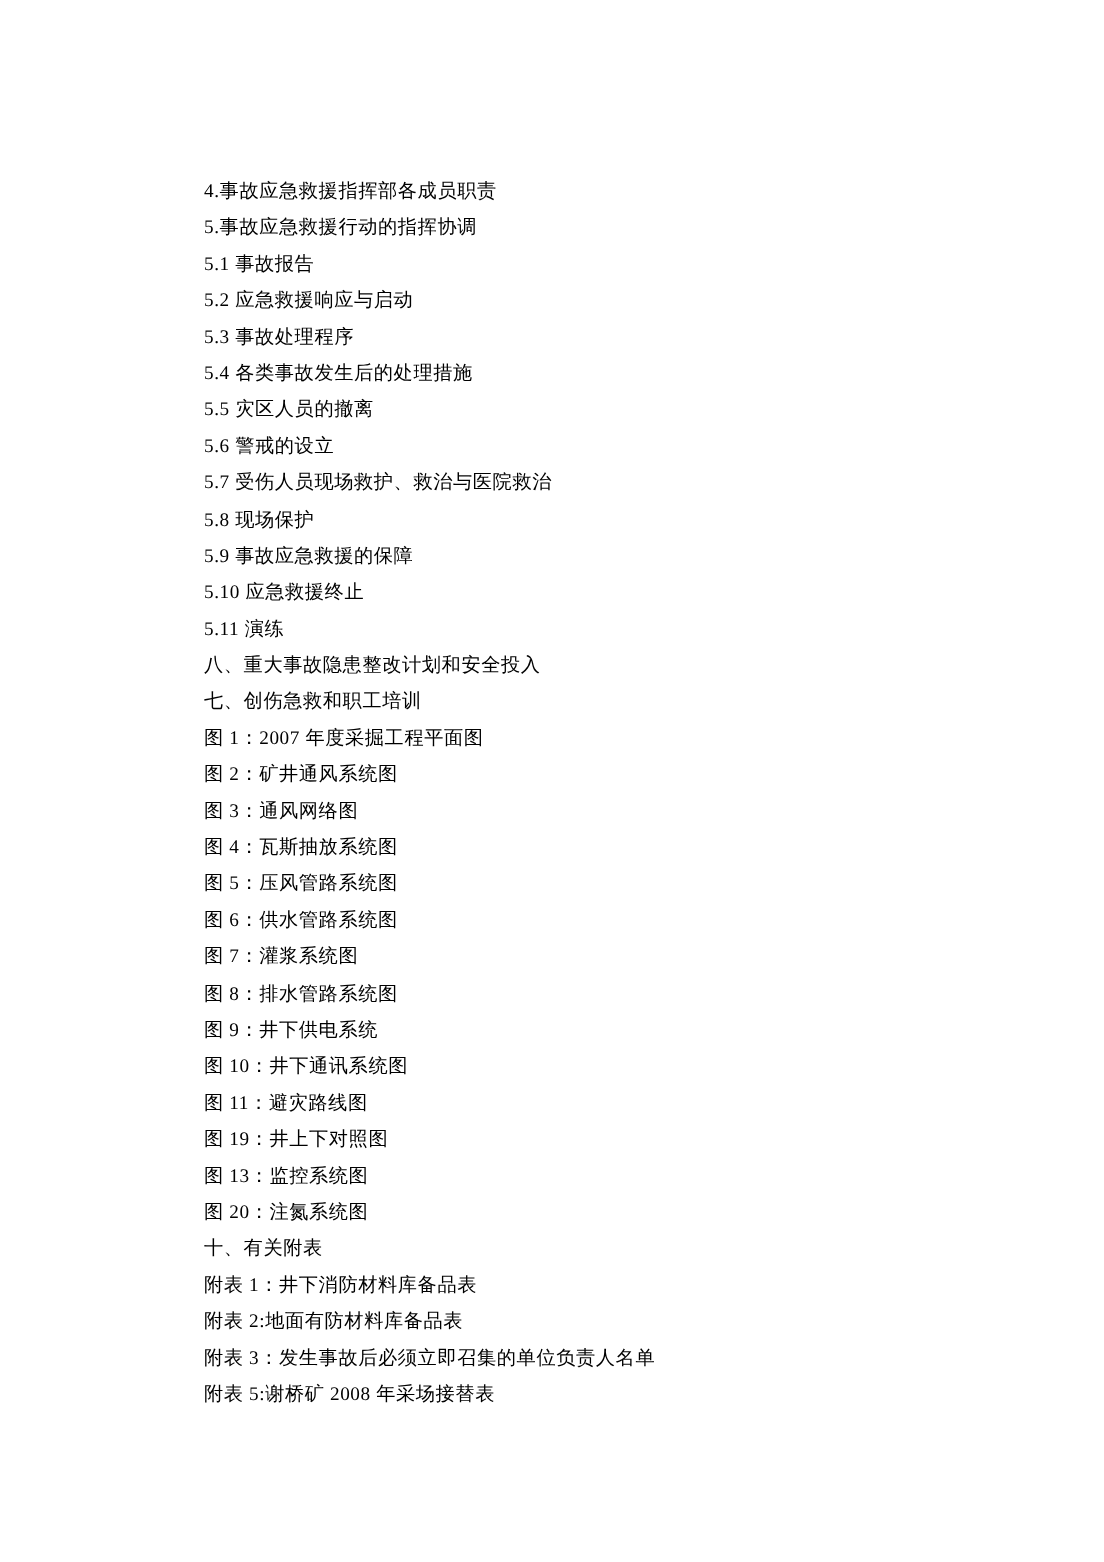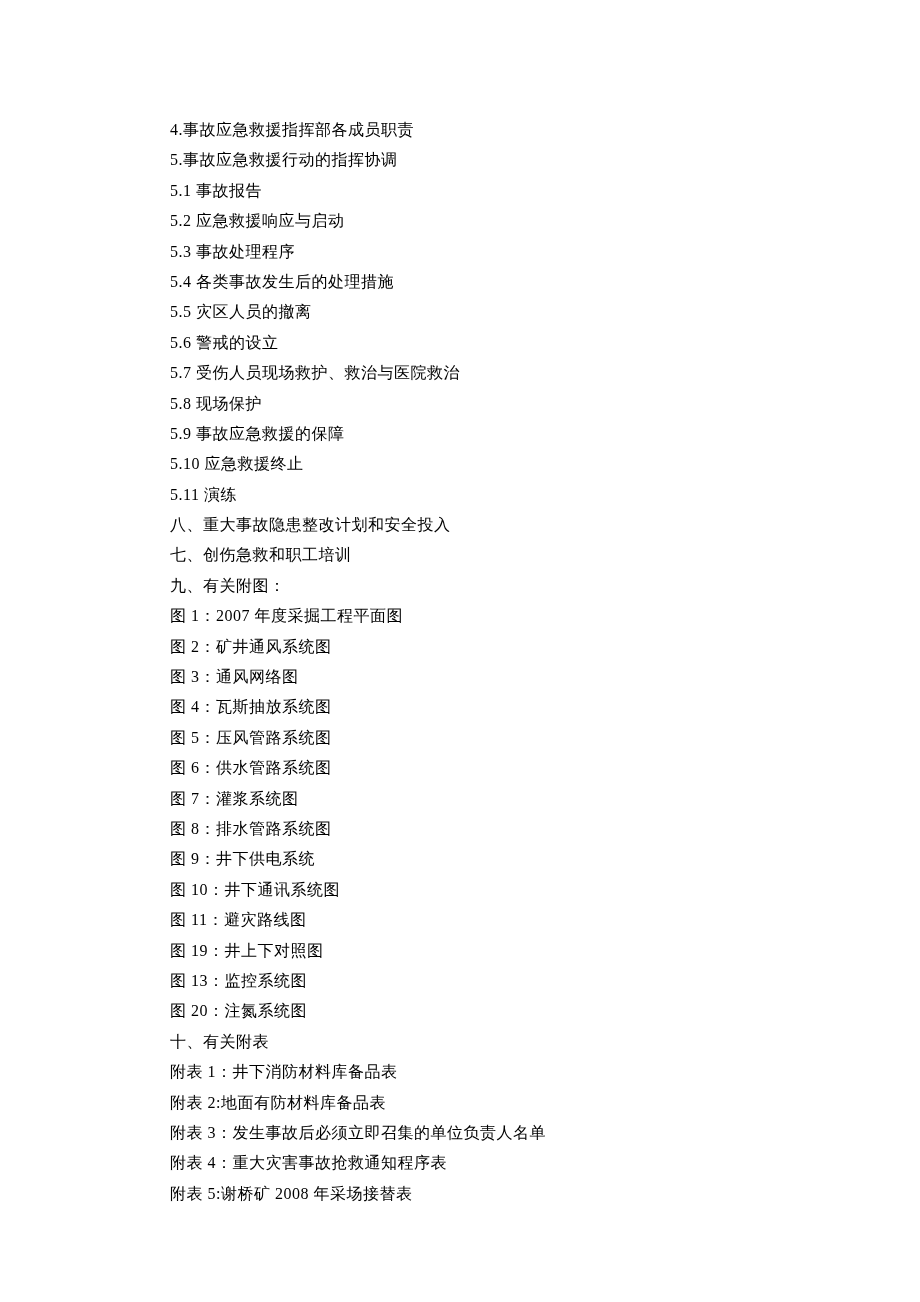--- a/index.html
+++ b/index.html
@@ -12,20 +12,21 @@
       height: 1302px;
       background: #ffffff;
       font-family: "SimSun", "宋体", serif;
       font-size: 16px;
       color: #000000;
       padding: 115px 0 0 170px;
       line-height: 1.9;
     }
     .content {
       width: 600px;
+      margin-top: 30px;
     }
     .line {
       white-space: nowrap;
       letter-spacing: 0.5px;
     }
   </style>
 </head>
 <body>
 
 <div class="content">
@@ -37,34 +38,32 @@
   <div class="line">5.4 各类事故发生后的处理措施</div>
   <div class="line">5.5 灾区人员的撤离</div>
   <div class="line">5.6 警戒的设立</div>
   <div class="line">5.7 受伤人员现场救护、救治与医院救治</div>
   <div class="line">5.8 现场保护</div>
   <div class="line">5.9 事故应急救援的保障</div>
   <div class="line">5.10 应急救援终止</div>
   <div class="line">5.11 演练</div>
   <div class="line">八、重大事故隐患整改计划和安全投入</div>
   <div class="line">七、创伤急救和职工培训</div>
-  <div class="line">九、有关附图：</div>
   <div class="line">图 1：2007 年度采掘工程平面图</div>
   <div class="line">图 2：矿井通风系统图</div>
   <div class="line">图 3：通风网络图</div>
   <div class="line">图 4：瓦斯抽放系统图</div>
   <div class="line">图 5：压风管路系统图</div>
   <div class="line">图 6：供水管路系统图</div>
   <div class="line">图 7：灌浆系统图</div>
   <div class="line">图 8：排水管路系统图</div>
   <div class="line">图 9：井下供电系统</div>
   <div class="line">图 10：井下通讯系统图</div>
   <div class="line">图 11：避灾路线图</div>
   <div class="line">图 19：井上下对照图</div>
   <div class="line">图 13：监控系统图</div>
   <div class="line">图 20：注氮系统图</div>
   <div class="line">十、有关附表</div>
   <div class="line">附表 1：井下消防材料库备品表</div>
   <div class="line">附表 2:地面有防材料库备品表</div>
   <div class="line">附表 3：发生事故后必须立即召集的单位负责人名单</div>
-  <div class="line">附表 4：重大灾害事故抢救通知程序表</div>
   <div class="line">附表 5:谢桥矿 2008 年采场接替表</div>
 </div>
 
 </body></html>

